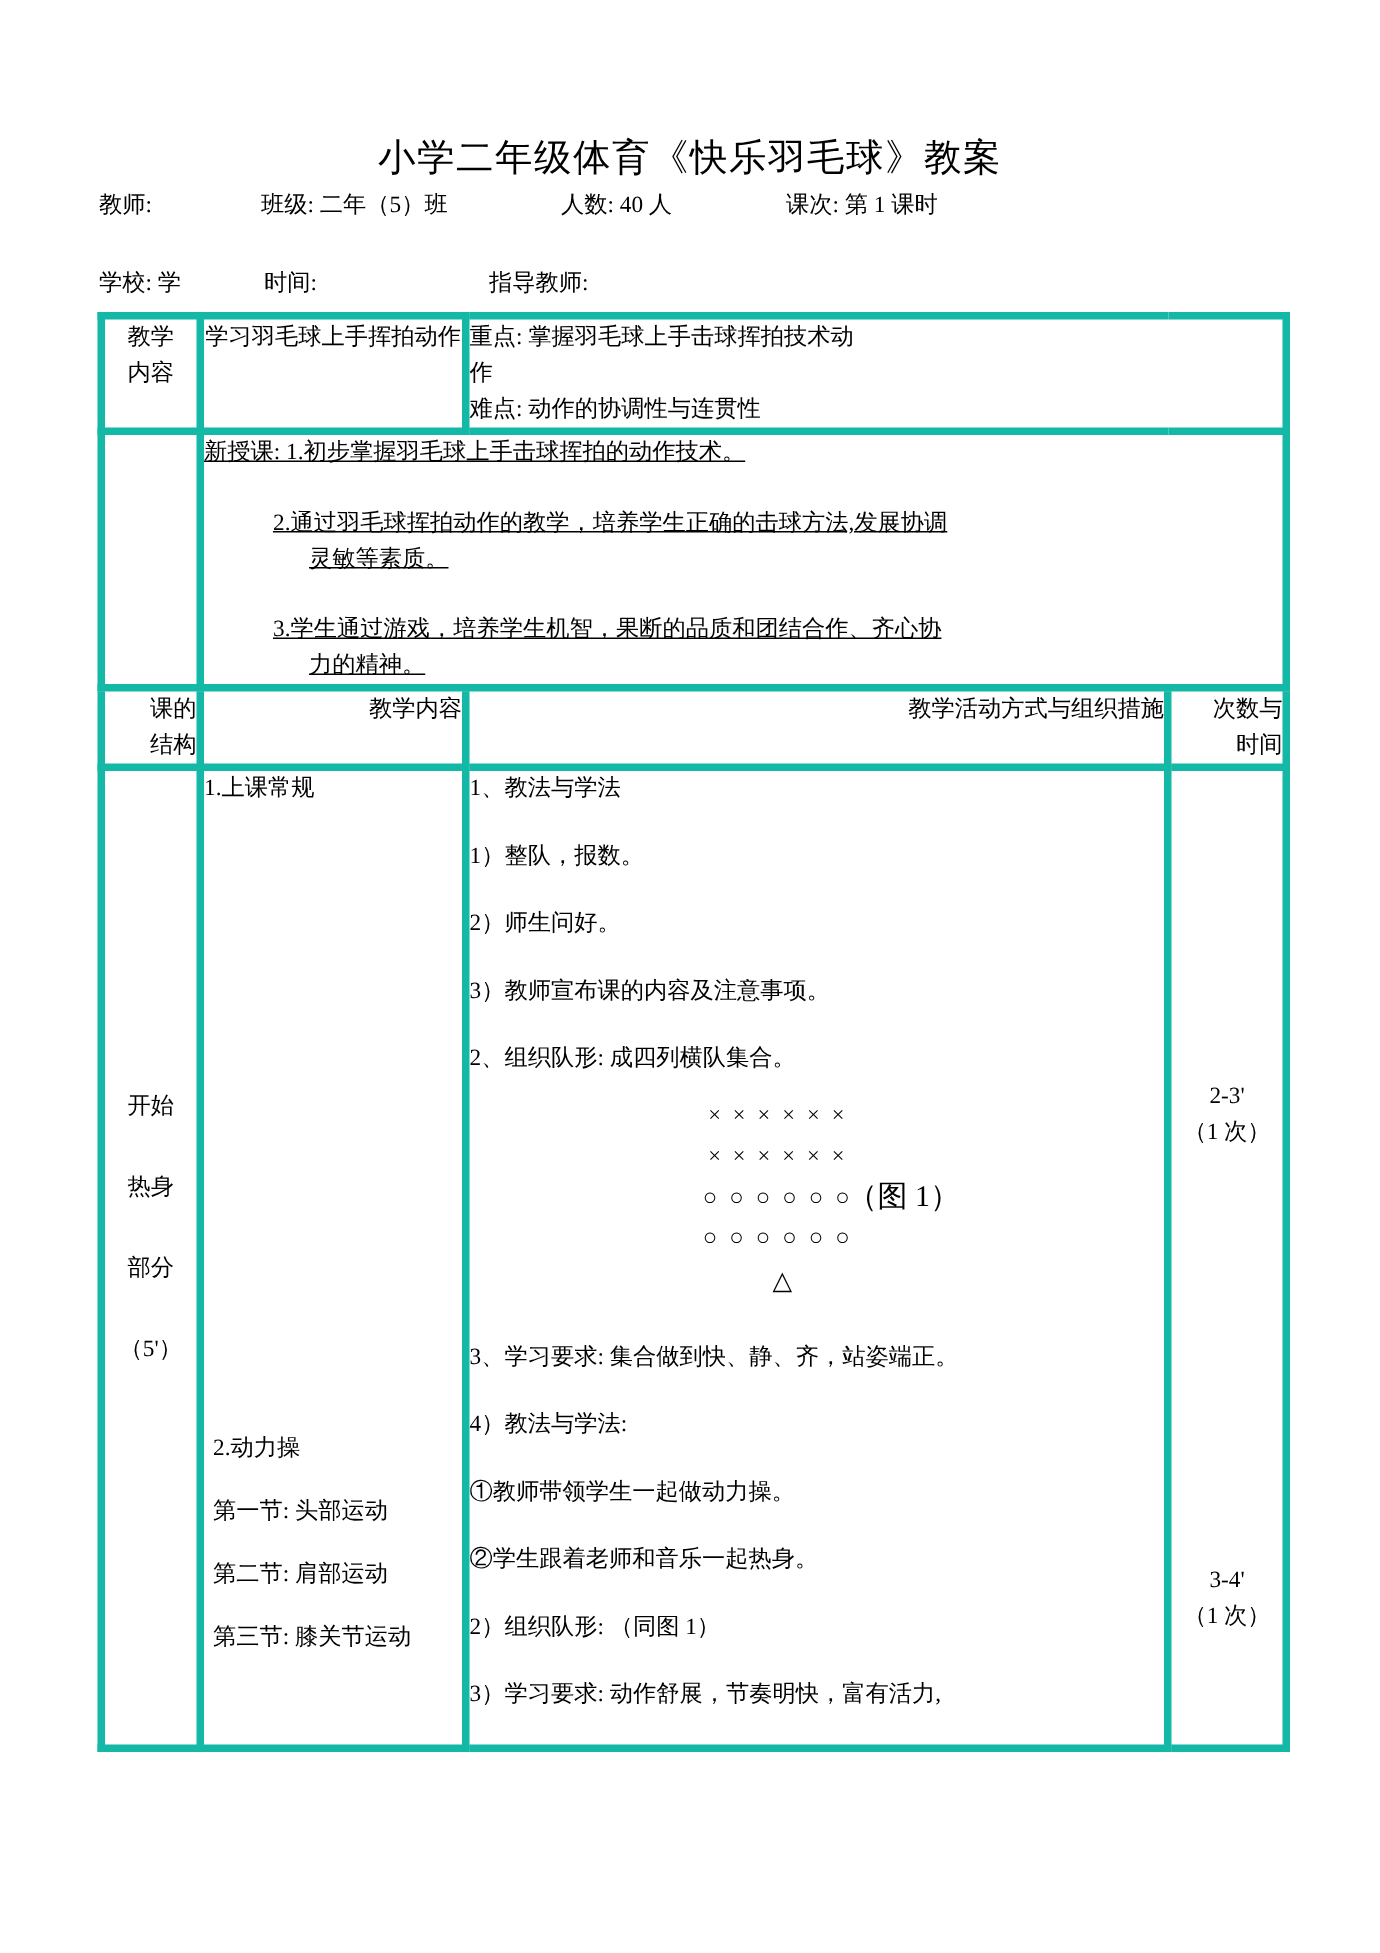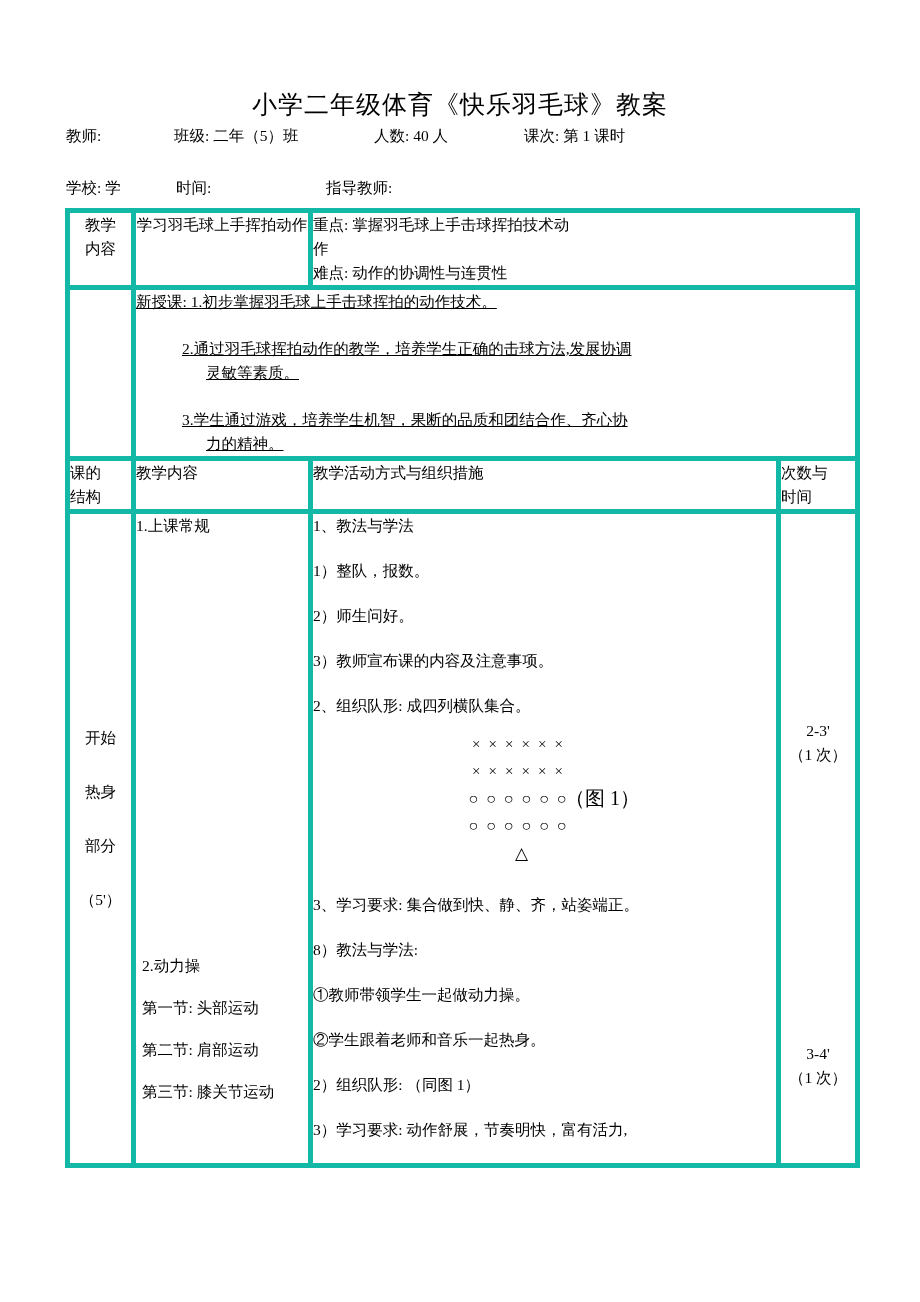--- a/index.html
+++ b/index.html
@@ -106,21 +106,21 @@
     line-height: 2.05;
     font-size: 15.5px;
     text-decoration: underline;
   }
   .obj-lead { white-space: nowrap; }
   .obj-item { padding-left: 46px; white-space: nowrap; margin-top: 23px; }
   .obj-cont { padding-left: 70px; white-space: nowrap; }
 
   
   .hdr {
-    text-align: left;
+    text-align: right;
     vertical-align: middle;
     font-size: 16.5px;
     line-height: 1.5;
     padding: 6px 2px;
   }
   .hdr-2line { line-height: 1.45; }
 
   
   .body-cell { height: 610px; }
 
@@ -316,21 +316,21 @@
           <div class="formation">
             <div class="fm-row fm-x"><span>×</span><span>×</span><span>×</span><span>×</span><span>×</span><span>×</span></div>
             <div class="fm-row fm-x"><span>×</span><span>×</span><span>×</span><span>×</span><span>×</span><span>×</span></div>
             <div class="fm-row fm-o"><span>○</span><span>○</span><span>○</span><span>○</span><span>○</span><span>○</span></div>
             <div class="fm-row fm-o"><span>○</span><span>○</span><span>○</span><span>○</span><span>○</span><span>○</span></div>
             <div class="fm-tri">△</div>
             <div class="fig-label">（图 1）</div>
           </div>
 
           <div class="act-line">3、学习要求: 集合做到快、静、齐，站姿端正。</div>
-          <div class="act-line">8）教法与学法:</div>
+          <div class="act-line">4）教法与学法:</div>
           <div class="act-line">①教师带领学生一起做动力操。</div>
           <div class="act-line">②学生跟着老师和音乐一起热身。</div>
           <div class="act-line">2）组织队形: （同图 1）</div>
           <div class="act-line">3）学习要求: 动作舒展，节奏明快，富有活力,</div>
         </td>
 
         <td class="time-col body-cell">
           <div class="time-grp-1">
             <div>2-3'</div>
             <div>（1 次）</div>

